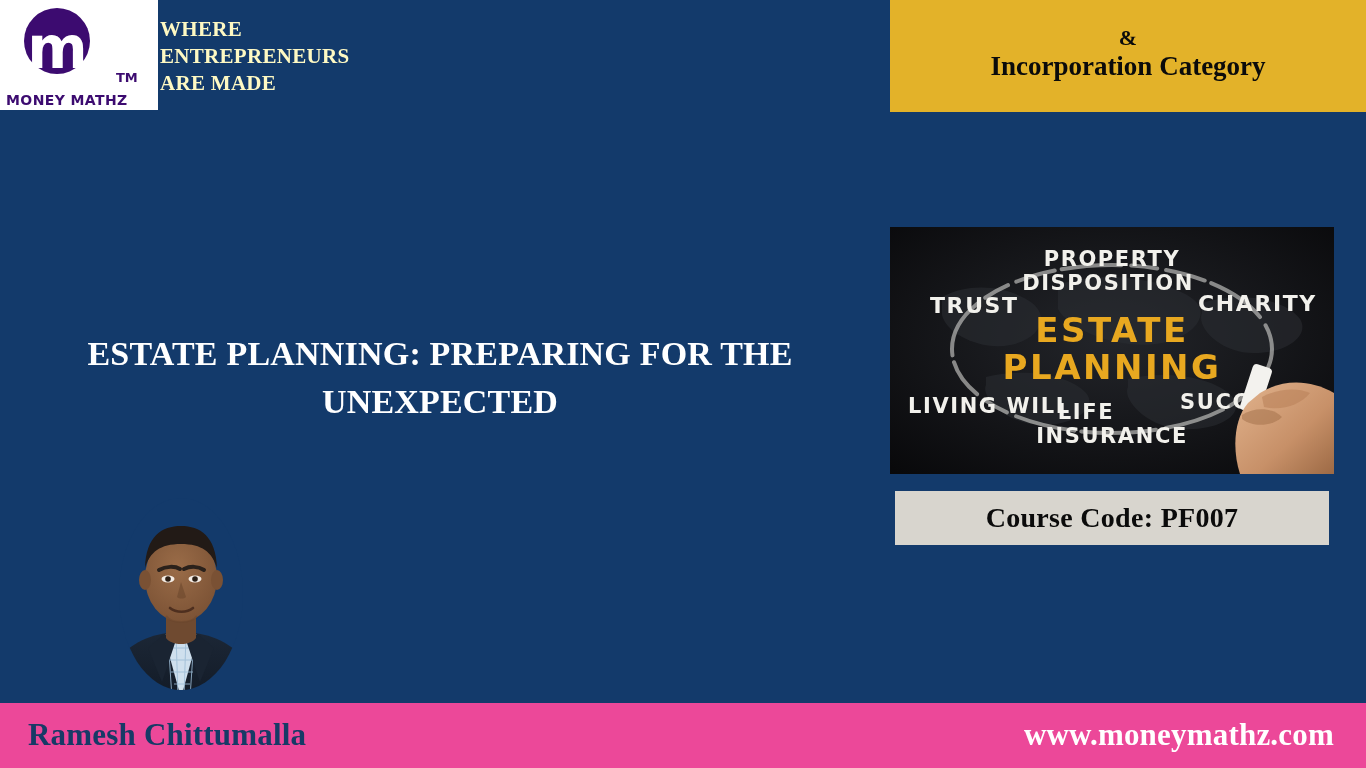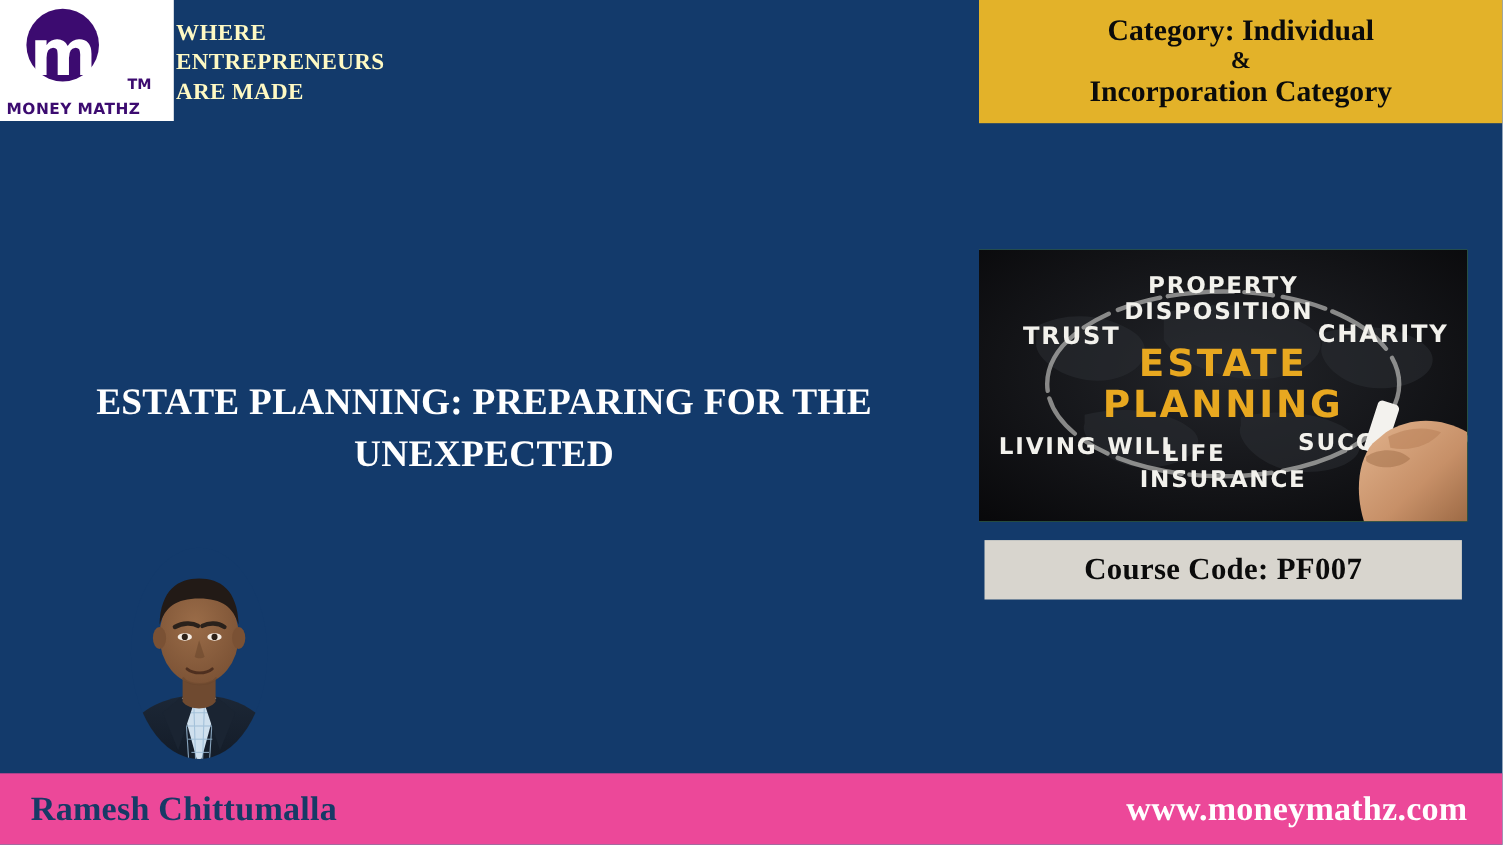--- a/index.html
+++ b/index.html
@@ -103,21 +103,20 @@
     position: absolute;
     left: 10px; top: 330px;
     width: 860px;
     color: #ffffff;
     font-family: "Liberation Serif", serif;
     font-weight: bold;
     font-size: 34px;
     line-height: 48px;
     text-align: center;
     letter-spacing: 0.2px;
-    margin-top: 12px;
   }
 
   
   #presenter-photo {
     position: absolute;
     left: 106px; top: 498px;
     width: 150px; height: 202px;
   }
 
   
@@ -184,21 +183,20 @@
     <div id="logo-wordmark">MONEY MATHZ</div>
   </div>
 
   <div id="tagline">
     <div>WHERE</div>
     <div>ENTREPRENEURS</div>
     <div> ARE MADE</div>
   </div>
 
   <div id="category-banner">
-    <span class="cat-line">Category: Individual</span>
     <span class="cat-line cat-amp">&amp;</span>
     <span class="cat-line">Incorporation Category</span>
   </div>
 
   <div id="course-title">ESTATE PLANNING: PREPARING FOR THE UNEXPECTED</div>
 
   <div id="presenter-photo">
     <svg width="150" height="202" viewBox="0 0 150 202" xmlns="http://www.w3.org/2000/svg">
       <defs>
         <clipPath id="photoClip">

